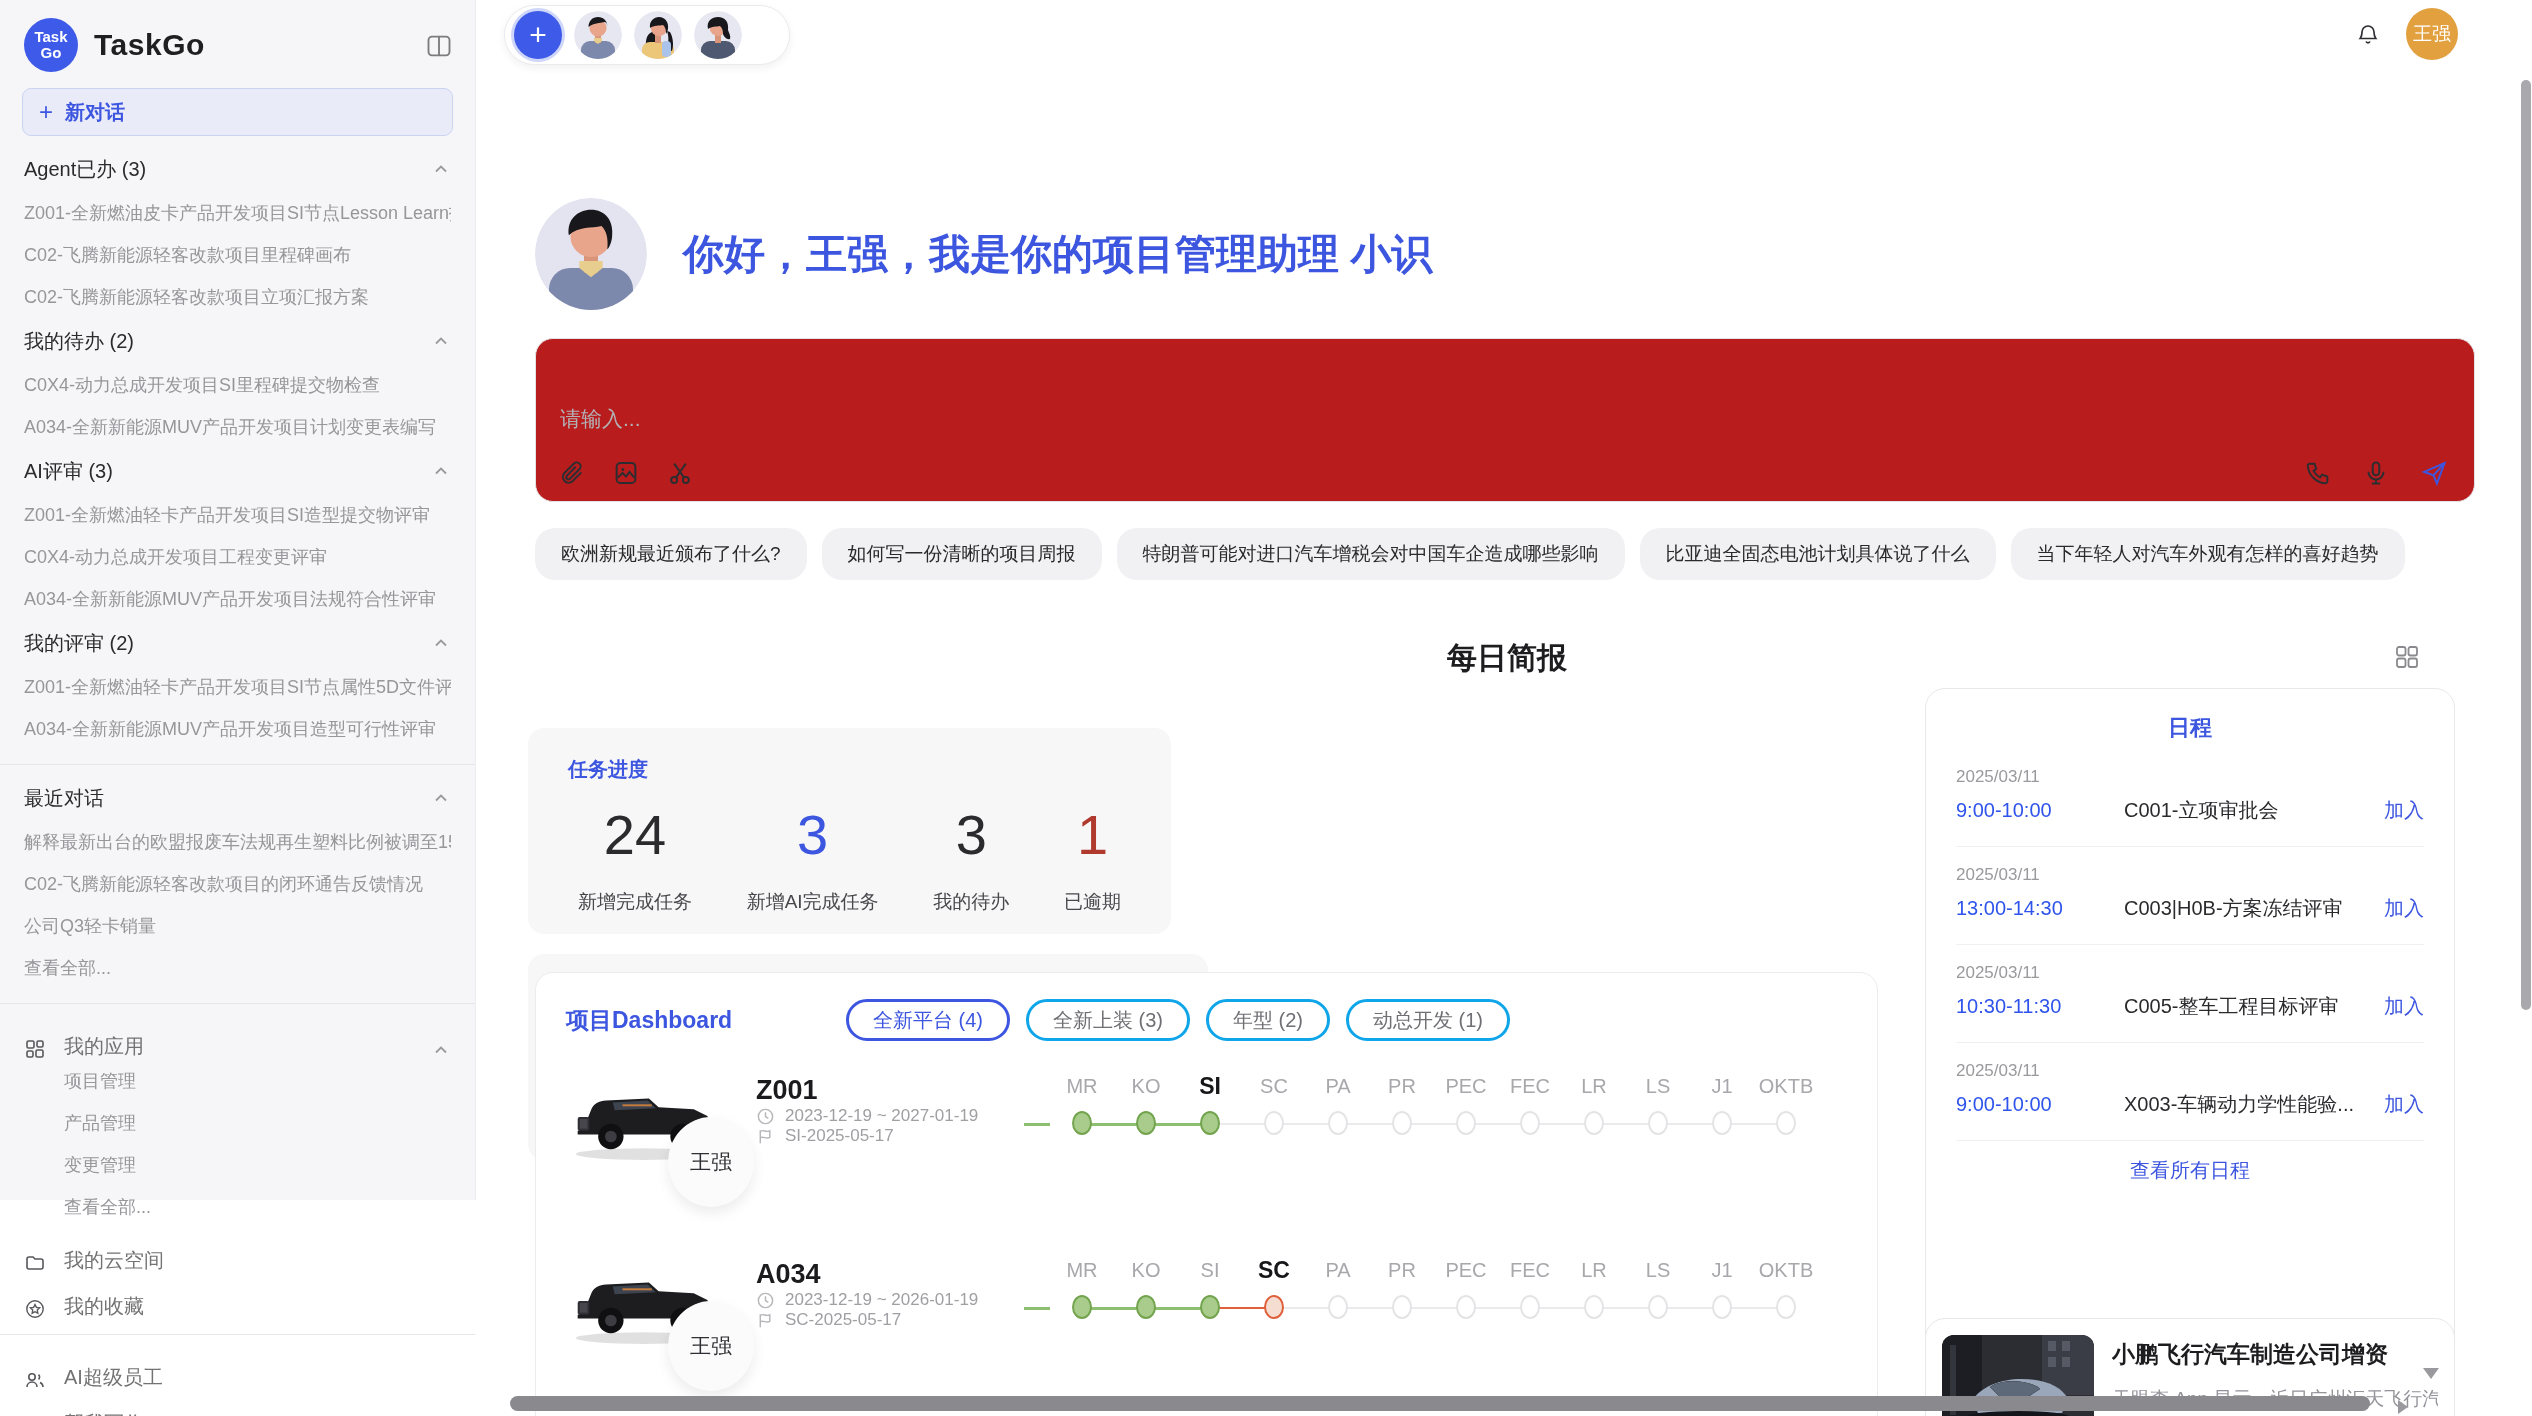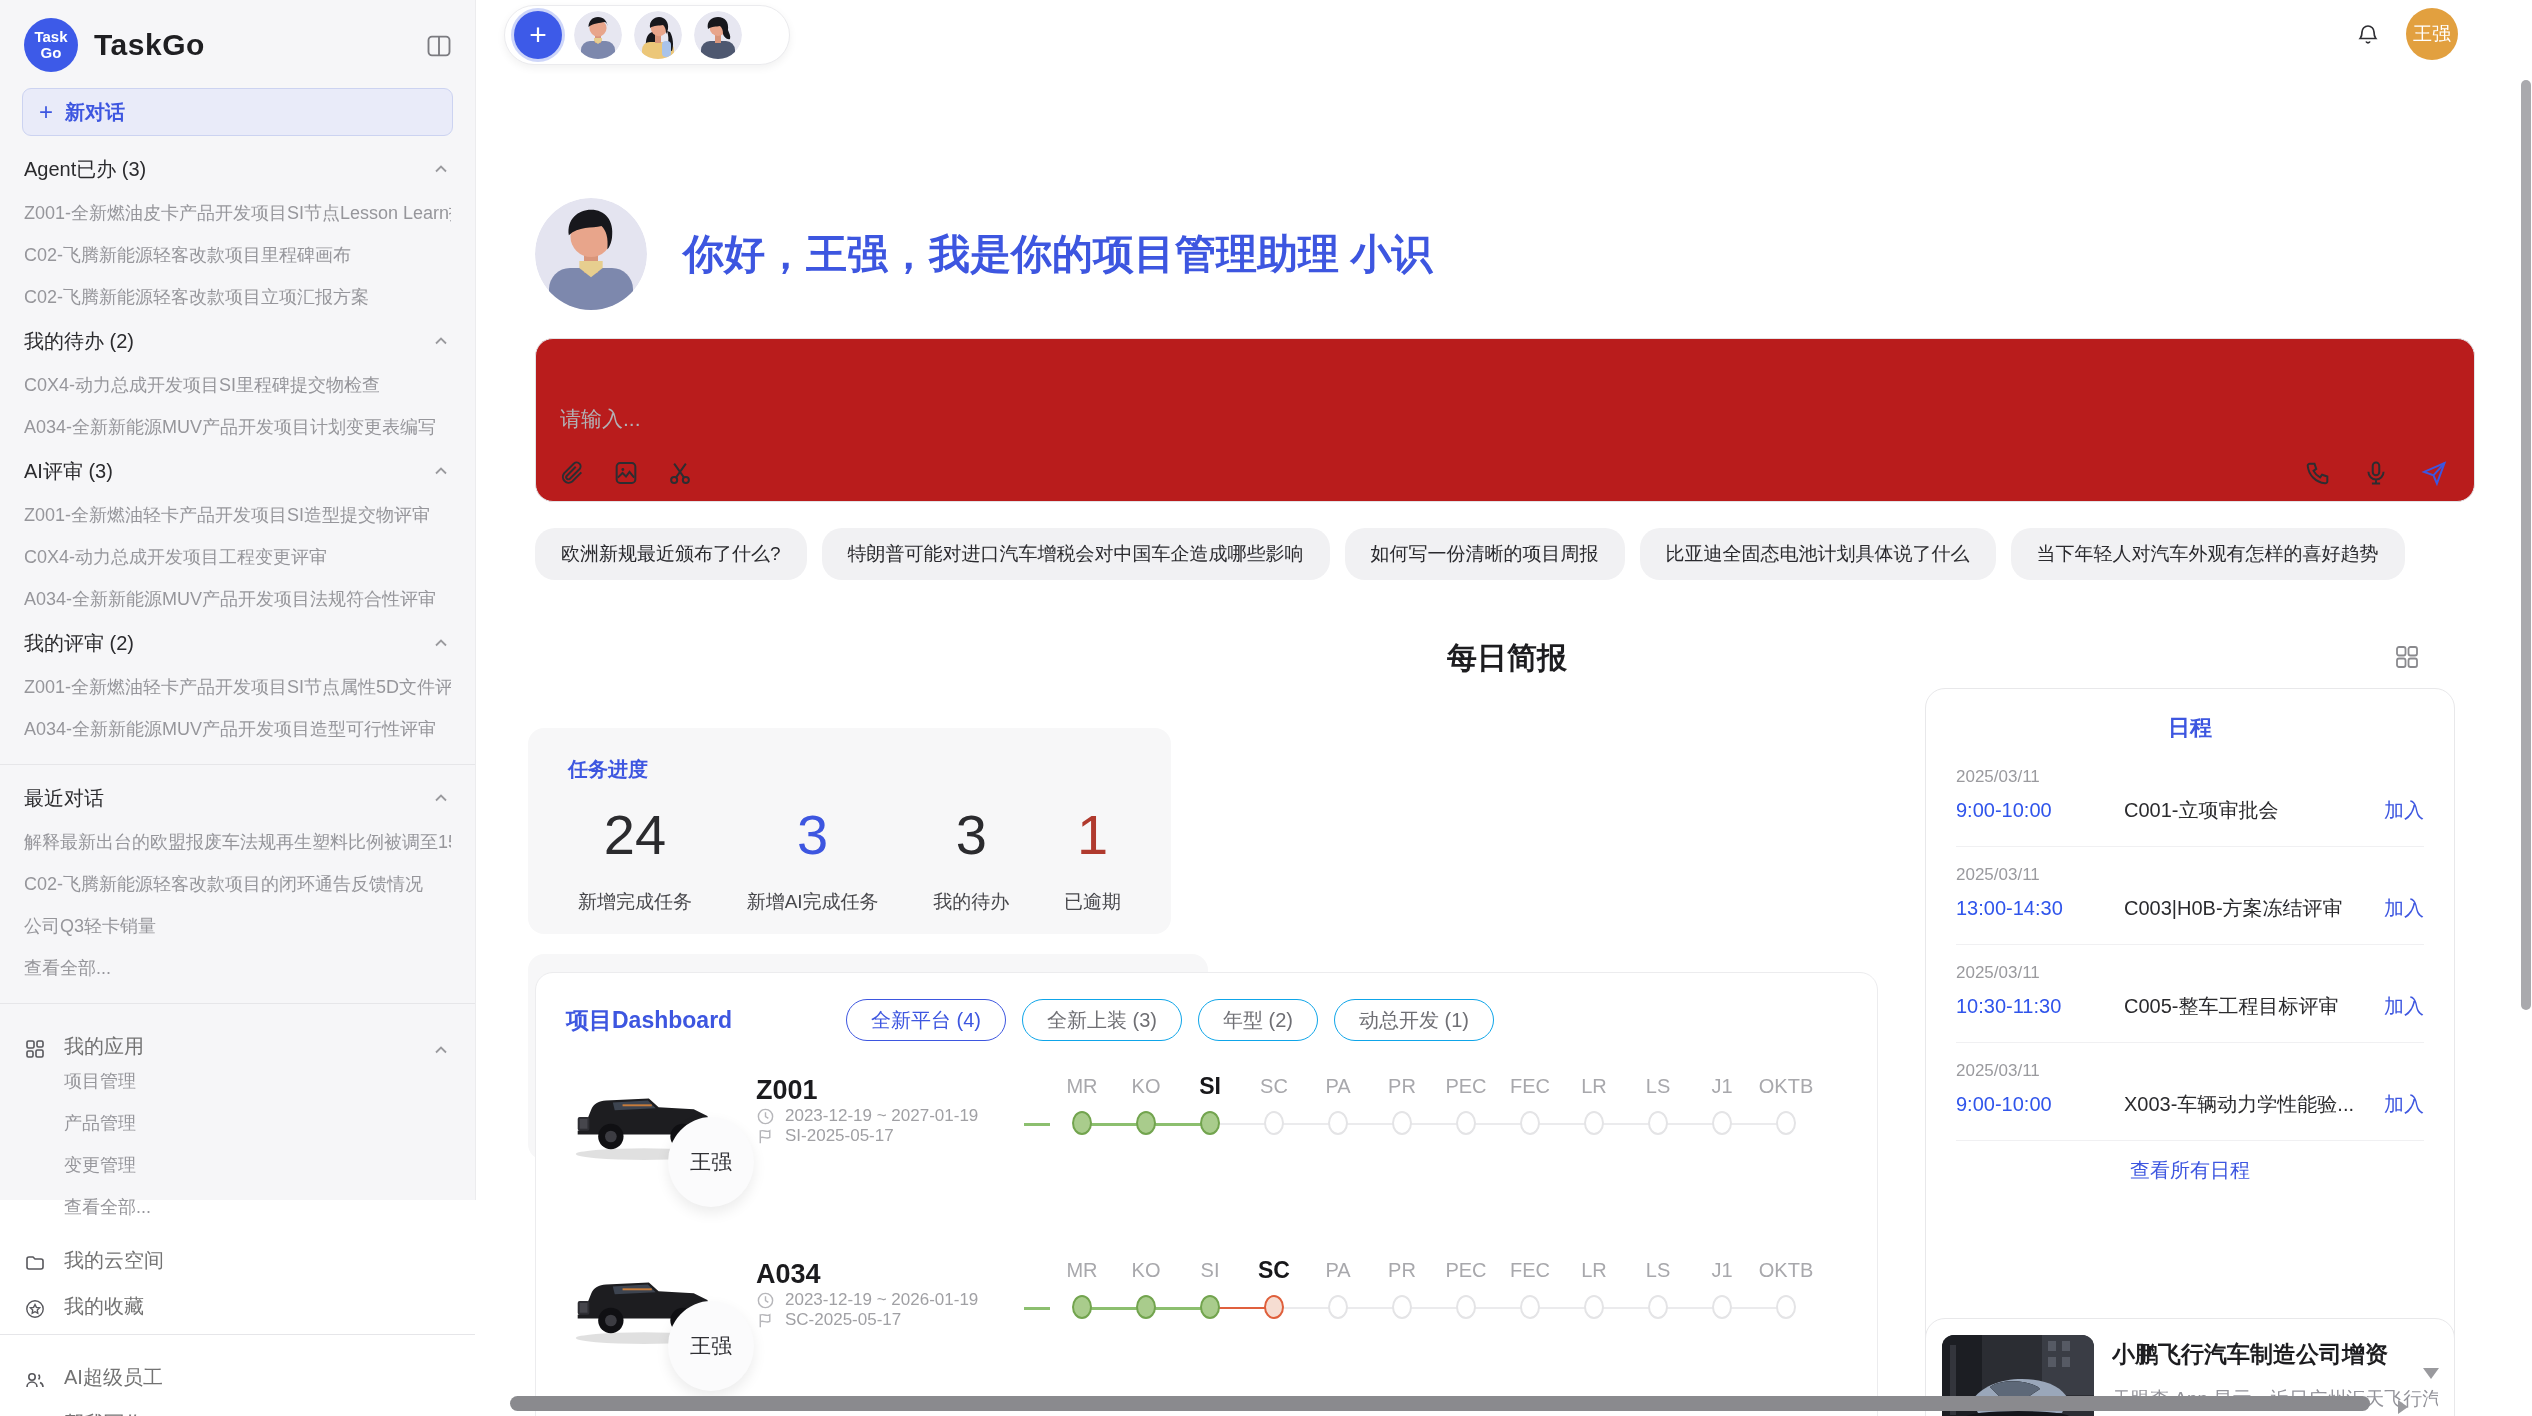--- a/index.html
+++ b/index.html
@@ -79,21 +79,21 @@
   .stat .num { font-size:56px; font-weight:500; line-height:72px; color:#2b2b2e; }
   .stat .num.blue { color:#3d56e0; } .stat .num.red { color:#b03a2e; } .stat .num.orange { color:#ecb778; }
   .stat .lbl { margin-top:18px; font-size:19px; color:#48484c; }
 
   
   .dash-card { position:absolute; left:59px; top:972px; width:1343px; height:470px;
     border:1px solid #ececee; border-radius:18px; background:#fff; padding:26px 30px; }
   .dash-head { display:flex; align-items:center; }
   .dash-title { color:#3d56e0; font-size:23px; font-weight:600; width:280px; }
   .tabs { display:flex; gap:16px; }
-  .tab { height:42px; border-radius:21px; border:1px solid #0ea5e9; background:#fff;
+  .tab { height:42px; border-radius:21px; border:3px solid #0ea5e9; background:#fff;
     display:flex; align-items:center; padding:0 24px; font-size:20px; color:#6f6f74; cursor:pointer; }
   .tab.active { border-color:#3d56e0; color:#3d56e0; }
 
   .proj-row { display:flex; margin-top:26px; height:158px; }
   .proj-media { width:190px; position:relative; flex:none; }
   .owner-badge { position:absolute; left:102px; top:50px; width:86px; height:90px; border-radius:50%;
     background:#fbfbfc; box-shadow:0 6px 14px rgba(0,0,0,.08); display:flex; align-items:center;
     justify-content:center; font-size:21px; color:#2f2f33; }
   .proj-info { width:268px; flex:none; padding-top:8px; }
   .proj-code { font-size:27px; font-weight:700; color:#1b1b1e; }
@@ -397,22 +397,22 @@
         <svg viewBox="0 0 24 24" fill="none" stroke="currentColor" stroke-width="1.7">
           <path d="M3.5 11L21 3.5 14.5 21l-3-7z"></path>
             <path d="M11.5 14L21 3.5"></path>
         </svg>
       </span>
     </div>
   </div>
 
   <div class="chips">
     <div class="chip">欧洲新规最近颁布了什么?</div>
+    <div class="chip">如何写一份清晰的项目周报</div>
     <div class="chip">特朗普可能对进口汽车增税会对中国车企造成哪些影响</div>
-    <div class="chip">如何写一份清晰的项目周报</div>
     <div class="chip">比亚迪全固态电池计划具体说了什么</div>
     <div class="chip">当下年轻人对汽车外观有怎样的喜好趋势</div>
   </div>
 
   <div class="brief-title">每日简报</div>
   <div class="brief-grid-ic">
     <svg viewBox="0 0 26 26" fill="none" stroke="currentColor" stroke-width="1.8">
       <rect x="3" y="3" width="8.5" height="8.5" rx="2"></rect>
         <rect x="14.5" y="3" width="8.5" height="8.5" rx="2"></rect>
       <rect x="3" y="14.5" width="8.5" height="8.5" rx="2"></rect>

